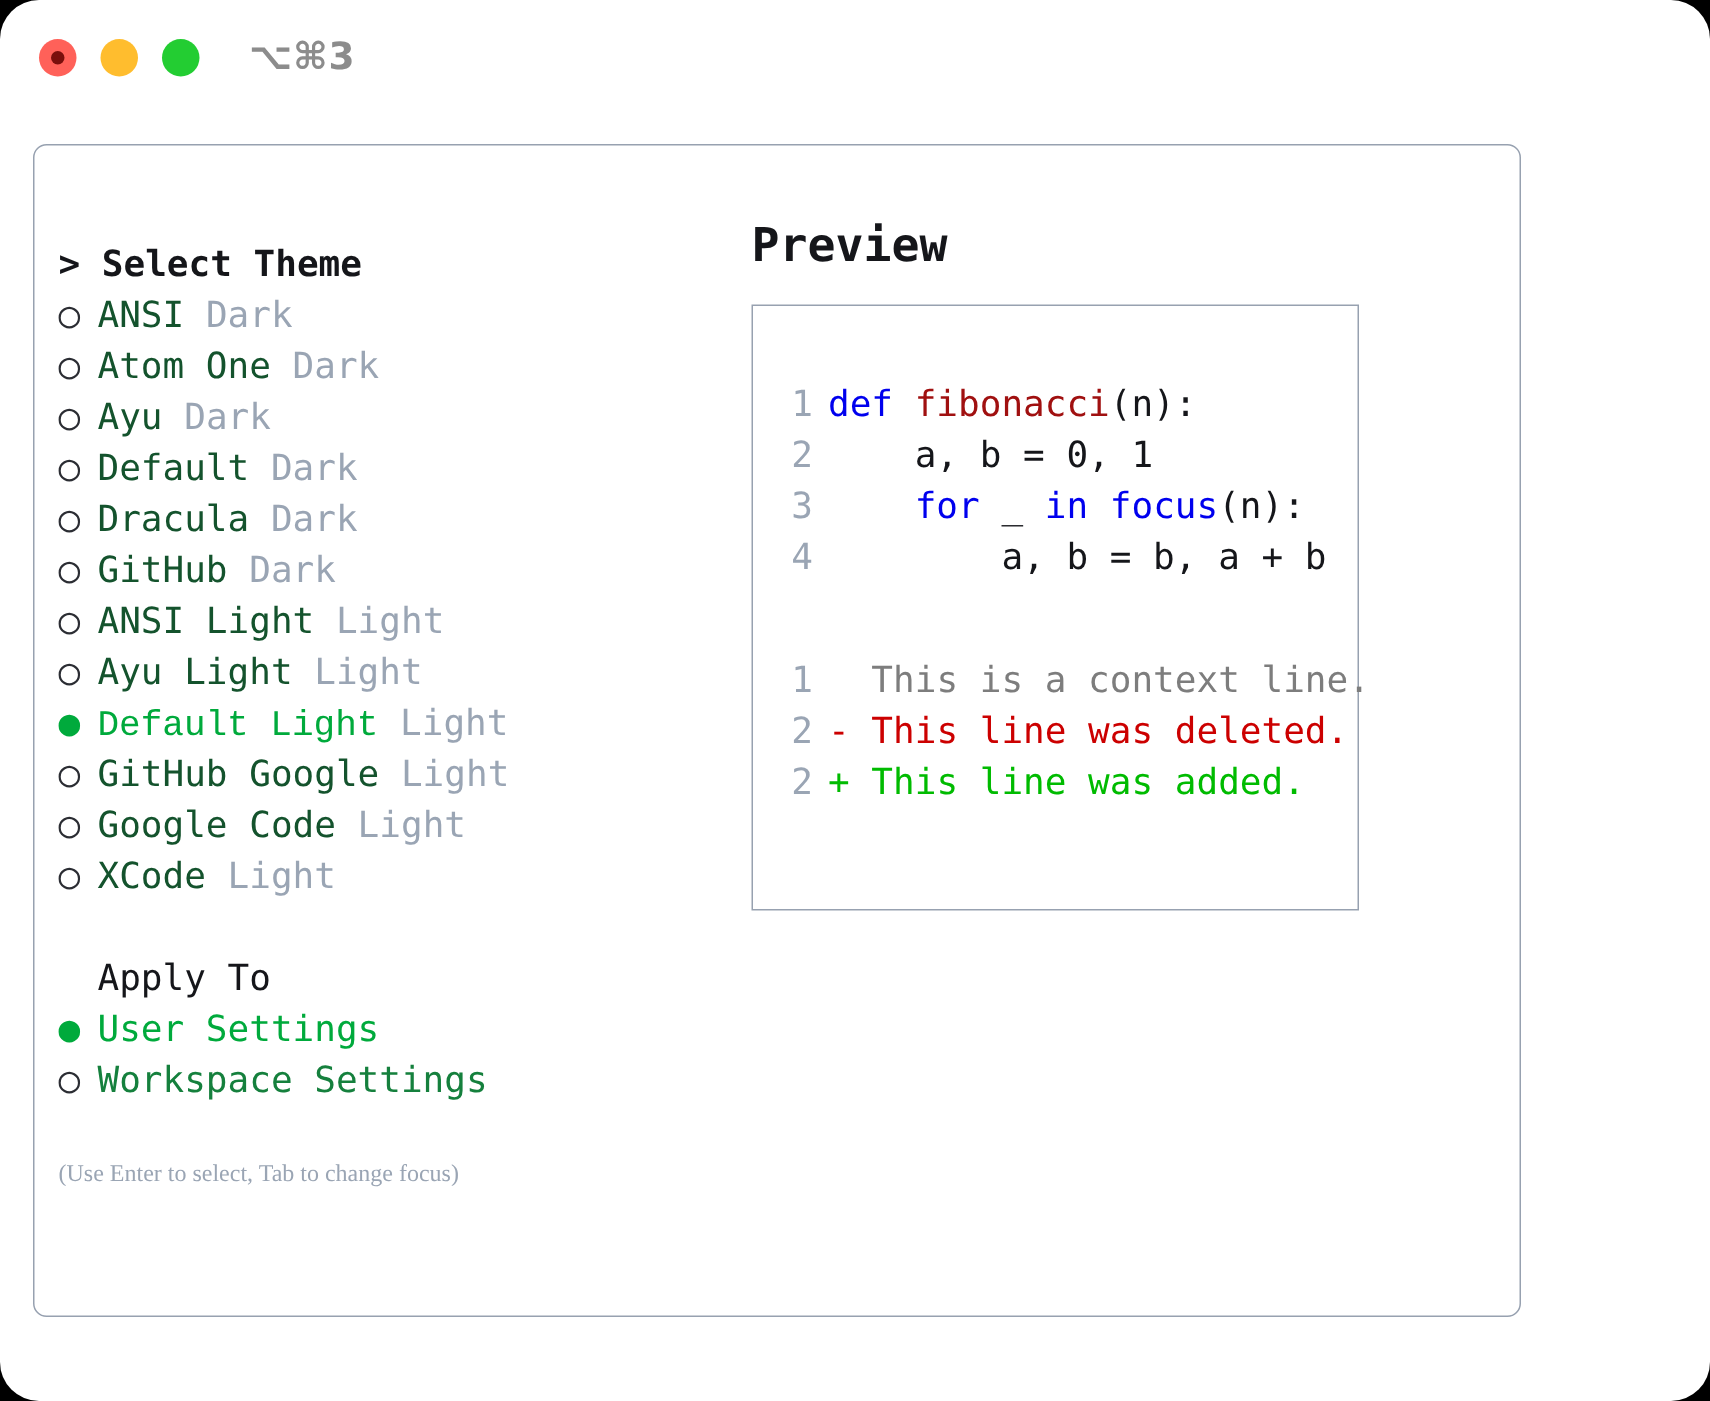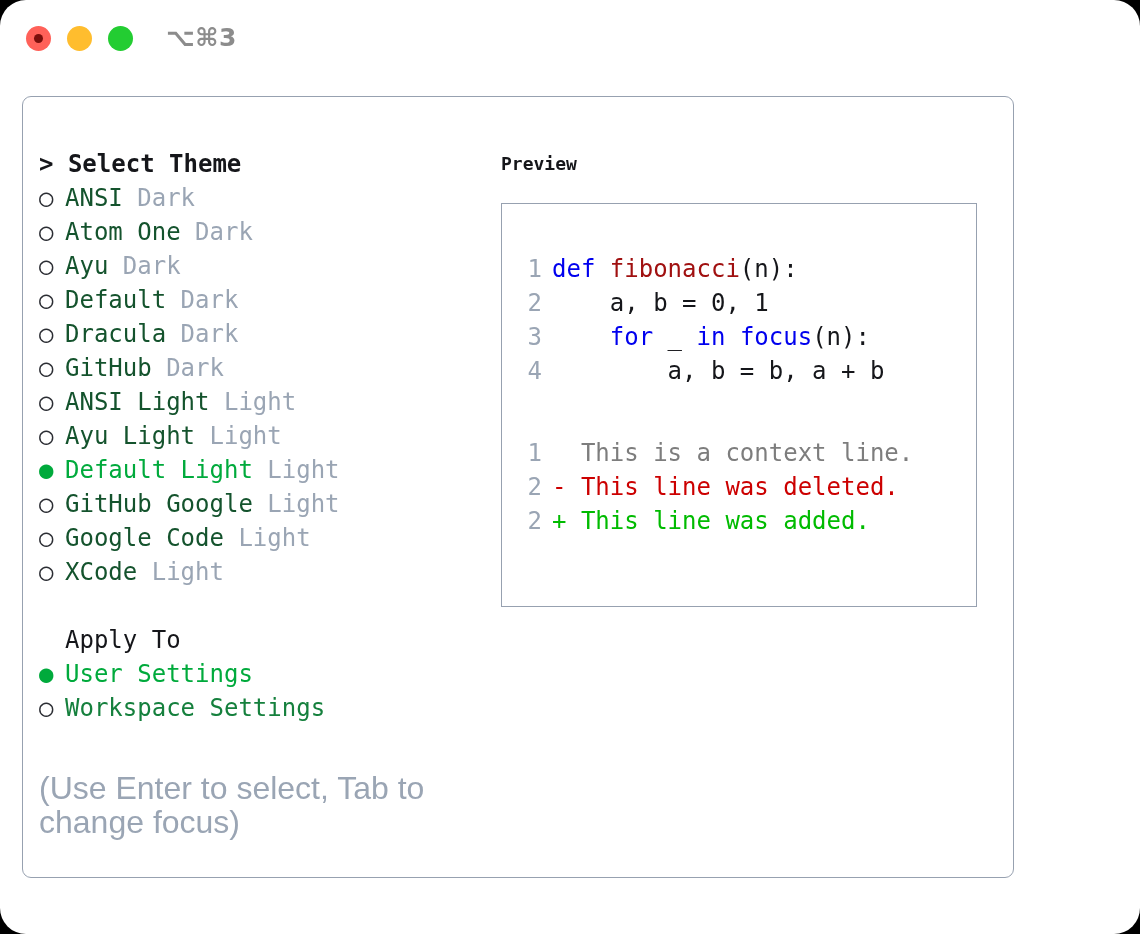--- a/index.html
+++ b/index.html
@@ -74,21 +74,21 @@
     border: 1.5px solid #97a1b0;
     border-radius: 9px;
     box-sizing: border-box;
     background: #ffffff;
   }
 
   
   #theme-column {
     position: absolute;
     left: 16px;
-    top: 50px;
+    top: 62px;
     width: 455px;
   }
 
   .mono-line {
     font-family: "DejaVu Sans Mono", monospace;
     font-size: 24px;
     line-height: 34px;
     white-space: pre;
   }
 
@@ -108,60 +108,60 @@
     width: 26px;
     flex: 0 0 26px;
     font-family: "DejaVu Sans Mono", monospace;
     font-size: 24px;
     line-height: 34px;
   }
   .bullet.off { color: #2b2d33; }
   .bullet.on  { color: #00aa3c; }
 
   .theme-name   { color: #14532d; }
-  .theme-name.selected { color: #00aa3c; }
+  .theme-name.selected { color: #00aa3c; font-family: Liberation Mono, monospace; }
   .theme-kind   { color: #9aa5b4; }
 
   .section-gap { height: 34px; }
 
   #apply-to-header {
     color: #15161a;
     padding-left: 26px;
   }
 
   .apply-name { color: #15803d; }
   .apply-name.selected { color: #00aa3c; }
 
   #hint-text {
-    margin-top: 46px;
+    margin-top: 29px;
     padding-left: 0px;
     color: #9aa5b4;
-    font-family: Liberation Sans, sans-serif;
-    font-size: 32px;
+    font-family: Liberation Serif, serif;
+    font-size: 16px;
     line-height: 34px;
     width: 420px;
   }
 
   
   #preview-column {
     position: absolute;
     left: 478px;
     top: 50px;
     width: 500px;
   }
   #preview-header {
     color: #15161a;
     font-weight: bold;
     font-family: "DejaVu Sans Mono", monospace;
-    font-size: 18px;
+    font-size: 31px;
     line-height: 34px;
   }
   #preview-box {
     margin-top: 22px;
-    width: 476px;
+    width: 405px;
     height: 404px;
     border: 1.5px solid #97a1b0;
     box-sizing: border-box;
     background: #ffffff;
     padding: 48px 0 0 14px;
   }
 
   .code-line {
     font-family: "DejaVu Sans Mono", monospace;
     font-size: 24px;

